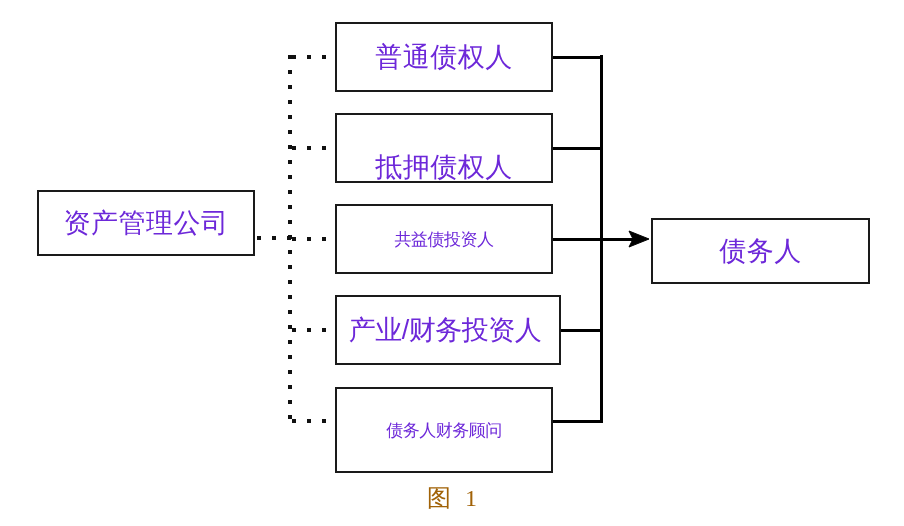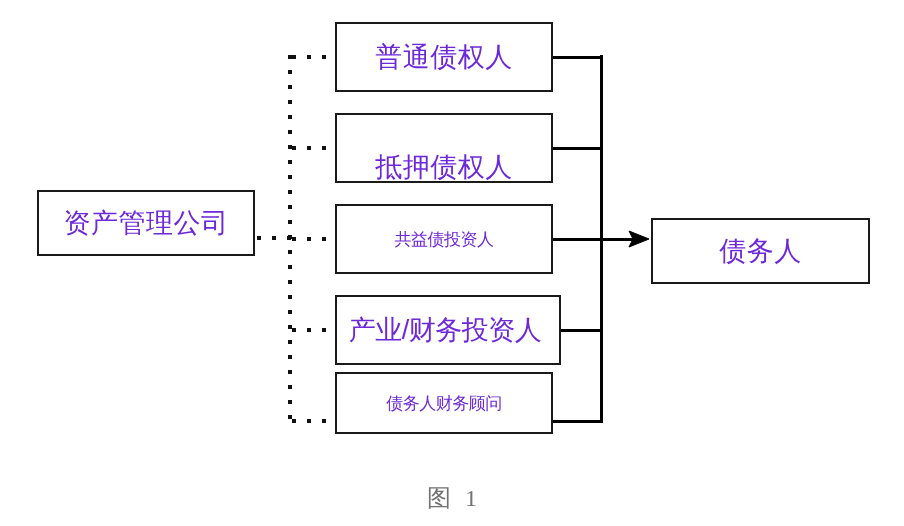--- a/index.html
+++ b/index.html
@@ -54,21 +54,21 @@
     transform: translateX(-3px);
   }
   #figure-caption {
     position: absolute;
     left: 0;
     top: 482px;
     width: 904px;
     text-align: center;
     font-family: "Liberation Serif", "DejaVu Serif", serif;
     font-size: 24px;
-    color: #737373;
+    color: #a16207;
   }
   #figure-caption .cap-num {
     margin-left: 14px;
   }
 </style>
 </head>
 <body>
 
 <div id="figure-root">
 
@@ -116,21 +116,21 @@
   </div>
 
   <div class="node-box" style="left:335px; top:204px; width:218px; height:70px;">
     <span class="node-label tight">共益债投资人</span>
   </div>
 
   <div class="node-box" style="left:335px; top:295px; width:226px; height:70px;">
     <span class="node-label overflow">产业/财务投资人</span>
   </div>
 
-  <div class="node-box" style="left:335px; top:372px; width:218px; height:62px;">
+  <div class="node-box" style="left:335px; top:387px; width:218px; height:86px;">
     <span class="node-label tight">债务人财务顾问</span>
   </div>
 
   <div class="node-box" style="left:651px; top:202px; width:219px; height:66px;margin-top:16px;">
     <span class="node-label">债务人</span>
   </div>
 
   <div id="figure-caption">
     <span>图</span><span class="cap-num">1</span>
   </div>

